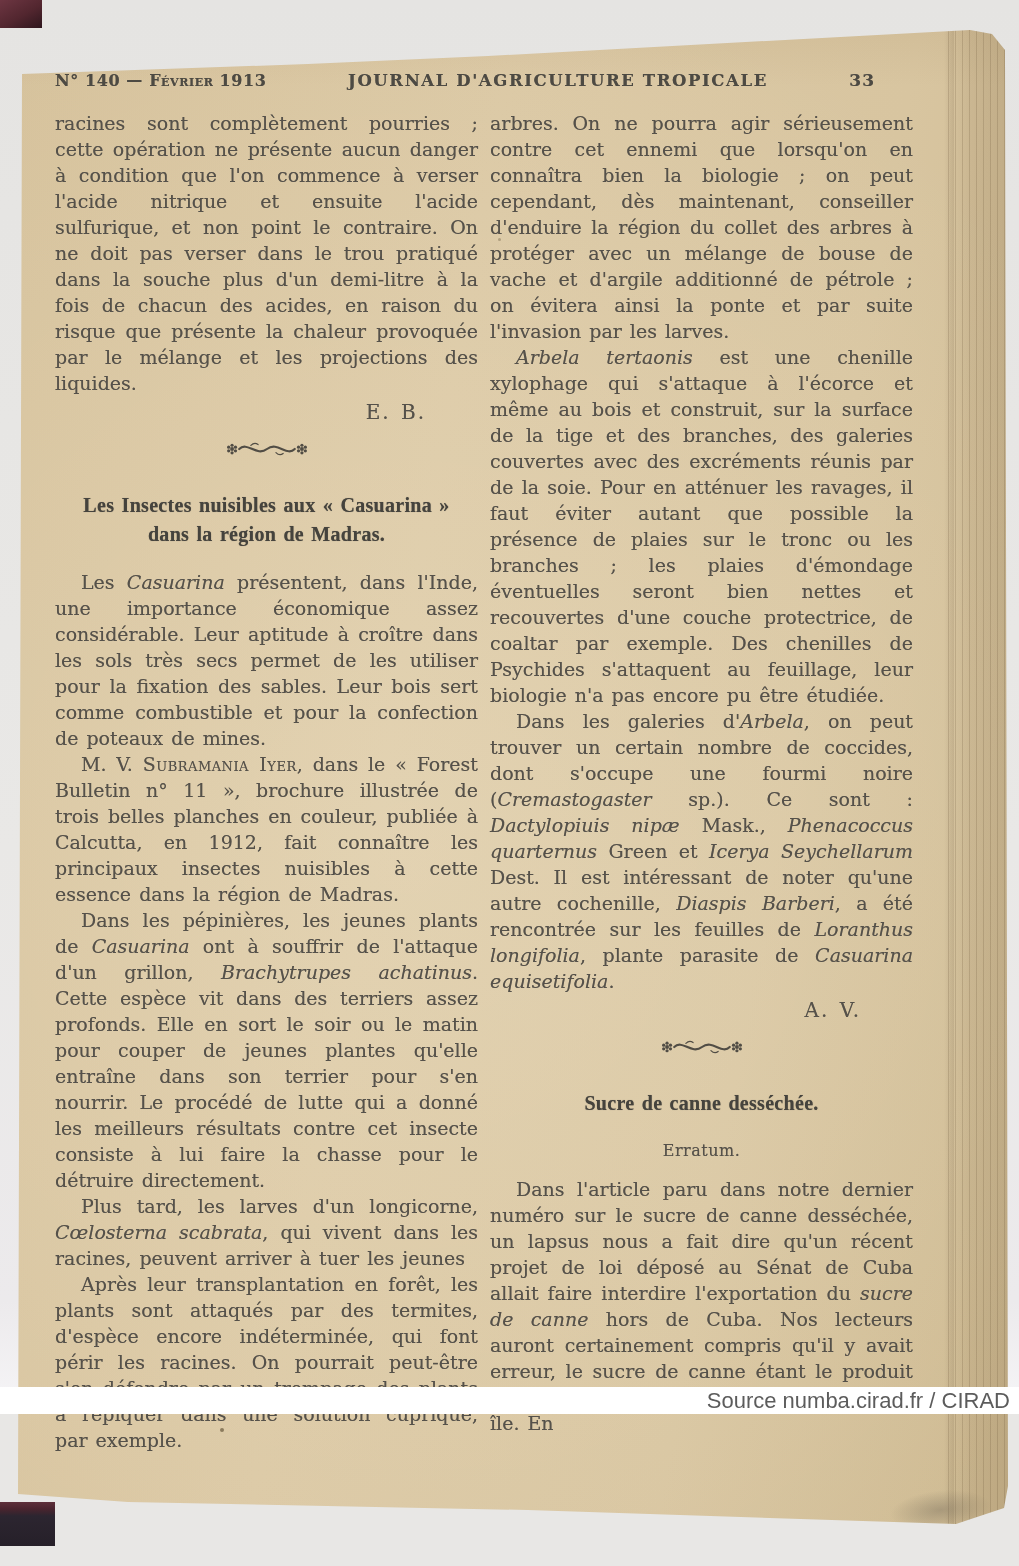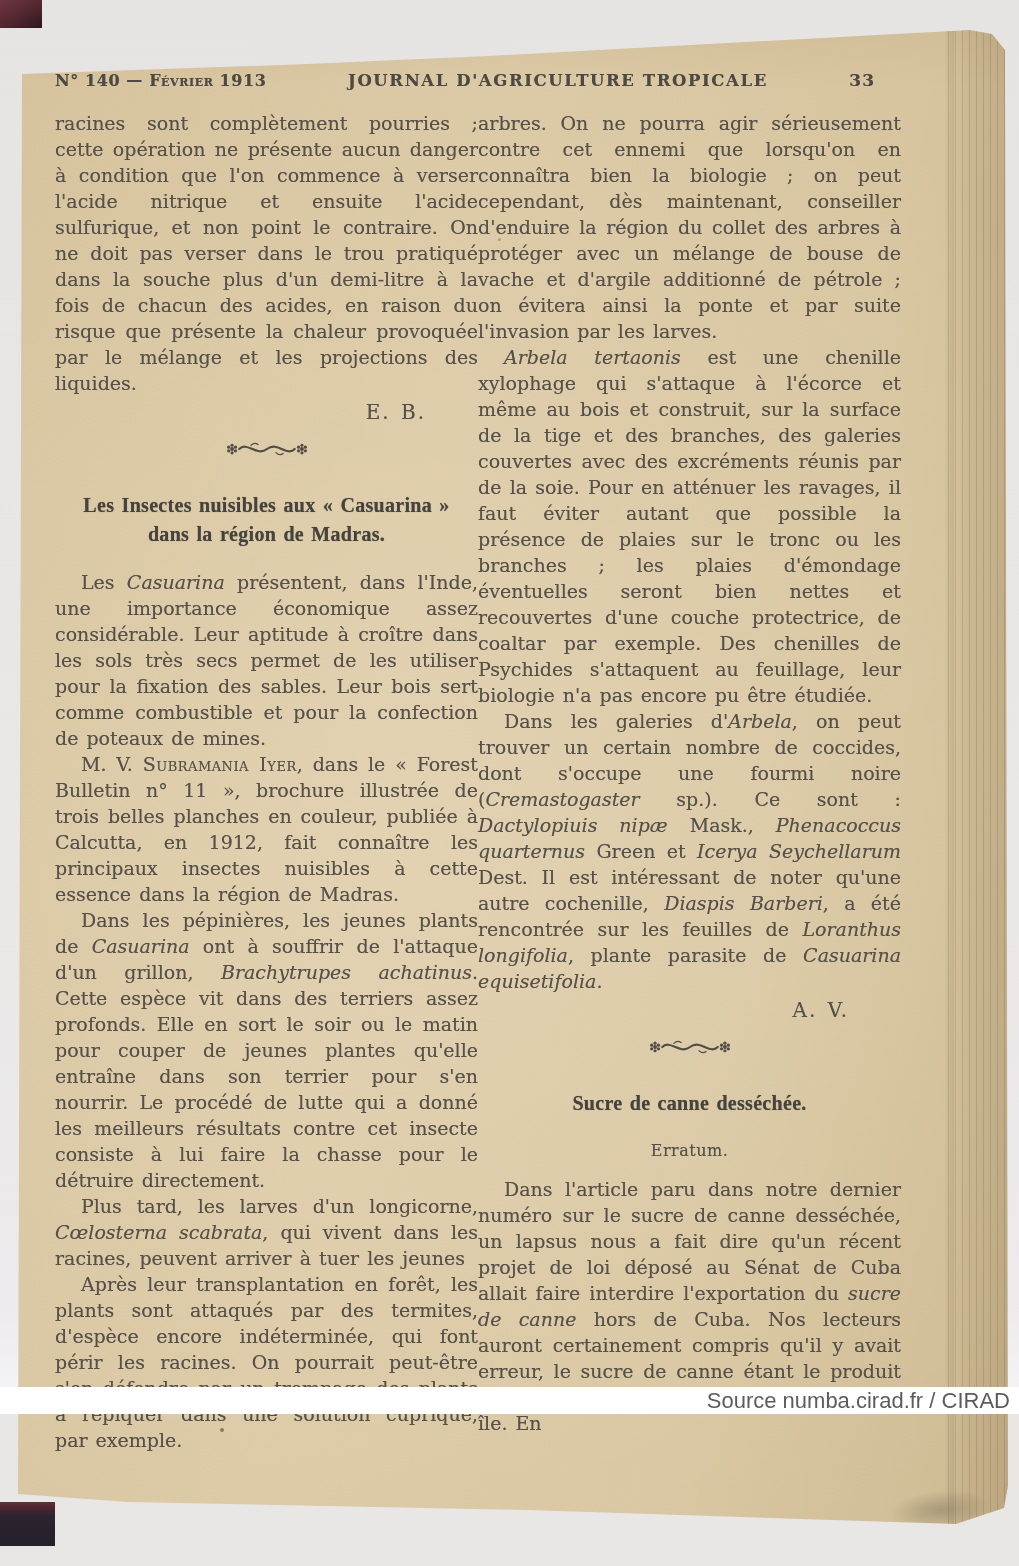--- a/index.html
+++ b/index.html
@@ -45,21 +45,21 @@
 
   
   .content{position:absolute;left:47px;top:54px;width:858px;color:#55514a;}
   .page-header{display:flex;justify-content:space-between;align-items:baseline;
     padding-right:38px;margin-bottom:20px;color:#4d4a43;
     text-shadow:0 0 0.6px rgba(77,74,67,0.6);}
   .issue{font-size:16px;font-weight:bold;font-variant:small-caps;letter-spacing:0.6px;}
   .journal{font-size:16.5px;font-weight:bold;letter-spacing:1.6px;}
   .pagenum{font-size:17px;font-weight:bold;letter-spacing:1px;}
 
-  .cols{display:flex;}
+  .cols{display:flex;gap:12px;}
   .col{width:423px;text-align:justify;font-size:19px;line-height:26px;
        word-spacing:2px;text-shadow:0 0 0.6px rgba(86,82,74,0.55);}
   .para{margin:0;}
   .para.indent{text-indent:26px;}
   .i{font-style:italic;}
   .sc{font-variant:small-caps;letter-spacing:0.5px;}
 
   .sig{margin:3px 52px 3px 0;text-align:right;font-size:20px;letter-spacing:2px;}
   .ornament{margin:14px auto 6px;text-align:center;height:22px;}
   .ornament svg{display:inline-block;}

